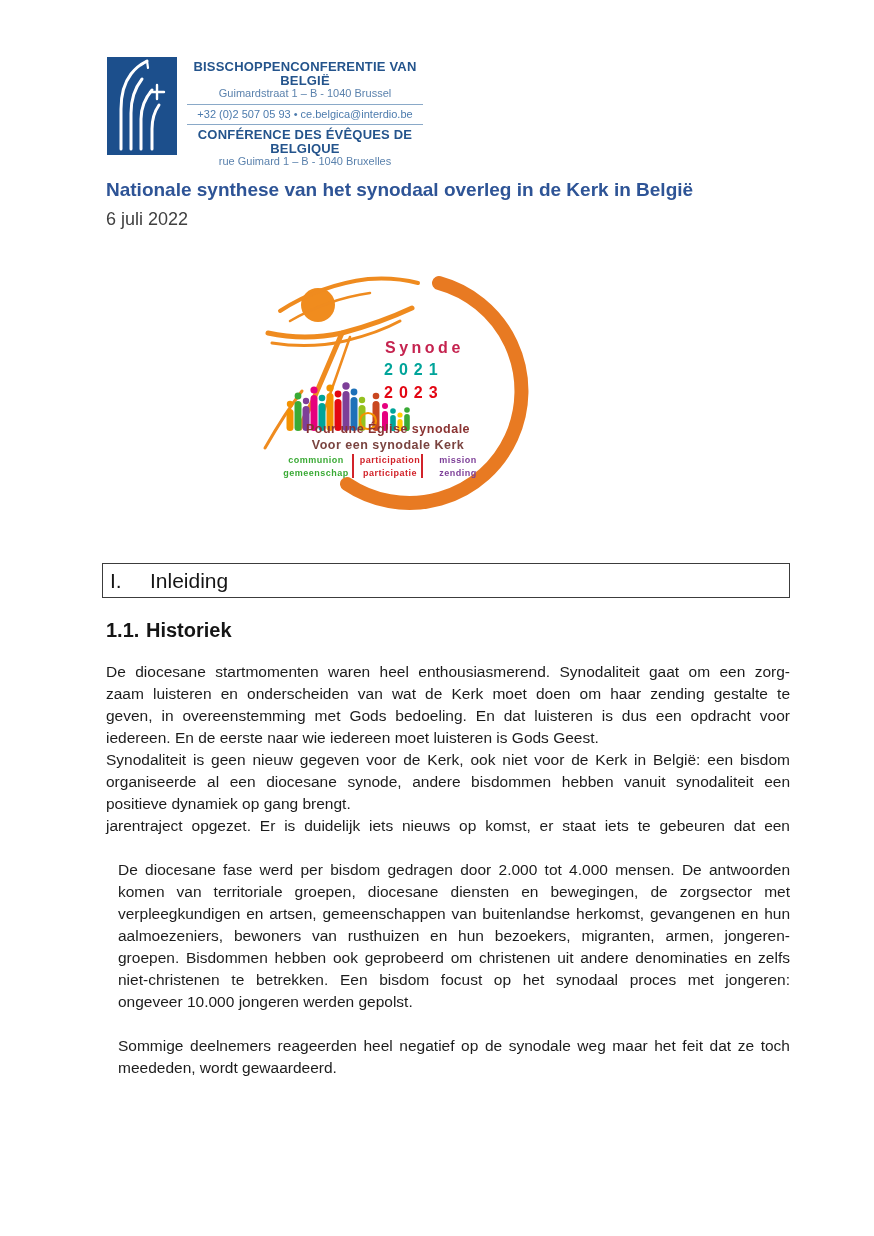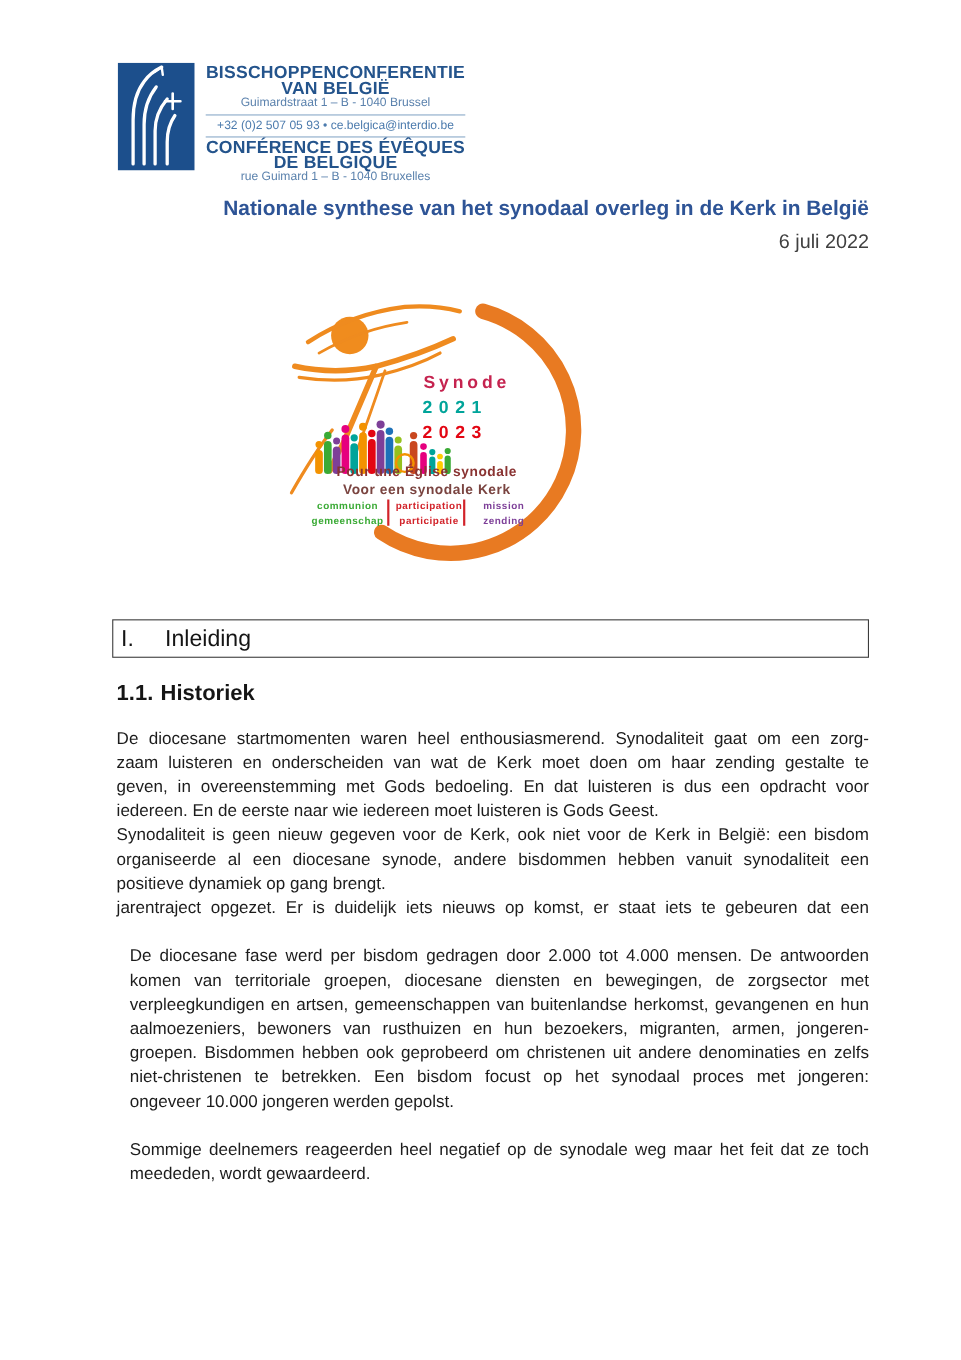--- a/index.html
+++ b/index.html
@@ -15,26 +15,26 @@
   }
 
   
   .letterhead { position:absolute; left:107px; top:57px; display:flex; }
   .lh-mark { width:70px; height:98px; flex:0 0 auto; }
   .lh-text {
     width:240px; margin-left:8px; margin-top:3px;
     text-align:center; color:#5b82ad;
     font-size:11px; line-height:13.5px;
   }
-  .lh-org { color:#24548c; font-weight:bold; font-size:16px; letter-spacing:.2px; }
+  .lh-org { color:#24548c; font-weight:bold; font-size:13px; letter-spacing:.2px; }
   .lh-rule { border-top:1px solid #8aa9c8; margin:3px 2px; height:0; }
   .lh-contact { color:#4c7bad; }
 
   
-  .title-block { position:absolute; left:106px; top:178px; width:684px; text-align:right; }
+  .title-block { position:absolute; left:106px; top:178px; width:684px; text-align:left; }
   .doc-title { color:#2e5496; font-size:19px; font-weight:bold; line-height:24px; }
   .doc-date  { color:#404040; font-size:18px; line-height:24px; margin-top:5px; }
 
   
   .synod-logo { position:absolute; left:250px; top:263px; width:290px; height:255px; }
 
   
   .section-box {
     position:absolute; left:102px; top:563px; width:688px; height:35px;
     border:1px solid #3c3c3c;

